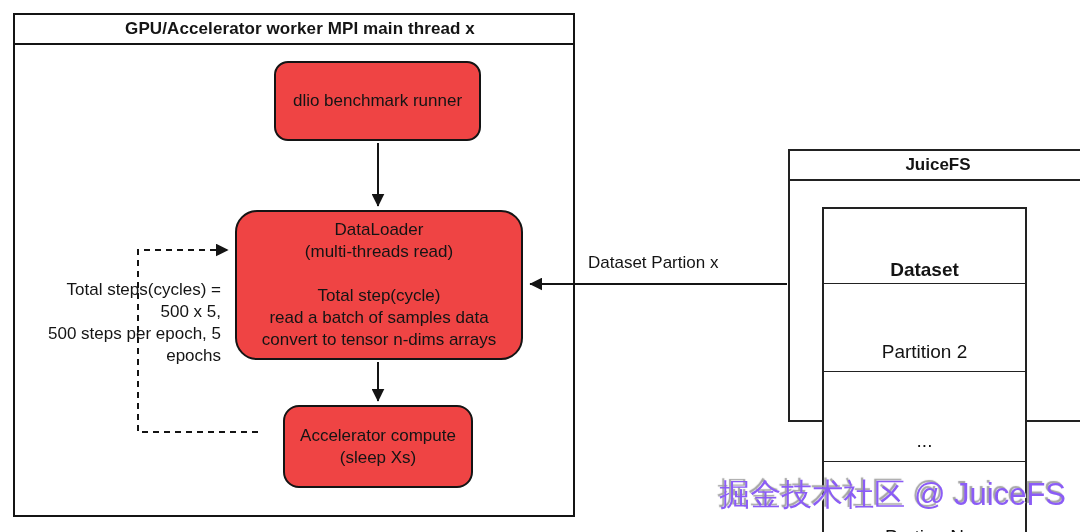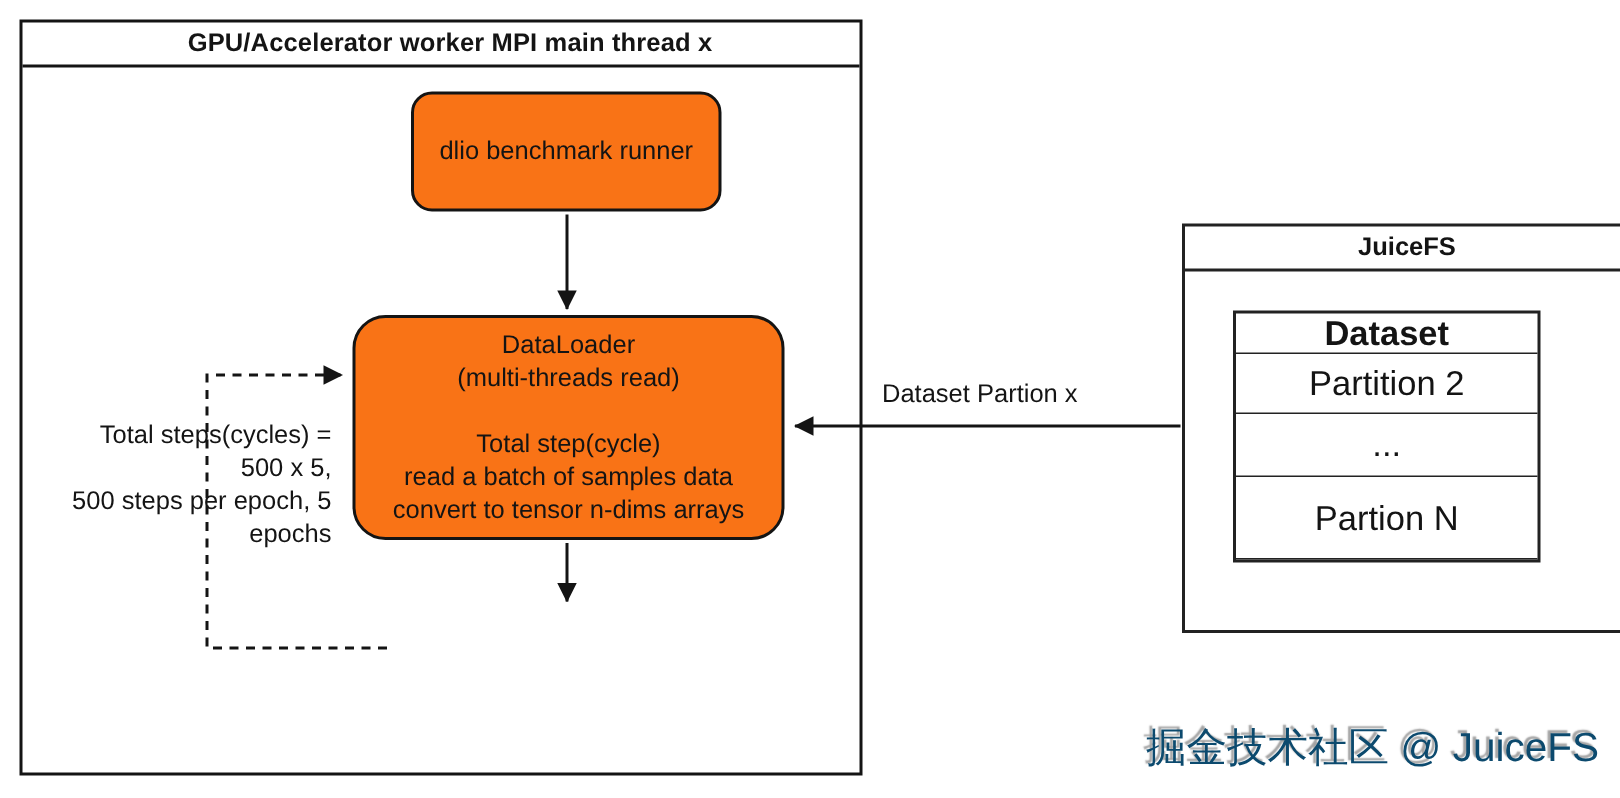--- a/index.html
+++ b/index.html
@@ -27,21 +27,21 @@
     display: flex; align-items: center; justify-content: center;
     font-weight: bold;
     font-size: 17px;
     letter-spacing: 0.1px;
     padding-left: 12px;
   }
   
   .node {
     position: absolute;
     border: 2px solid #141414;
-    background: #f97316;
+    background: #ef4444;
     box-sizing: border-box;
     display: flex; align-items: center; justify-content: center;
     text-align: center;
     font-size: 17px;
     line-height: 22px;
     white-space: pre-line;
   }
   #node-dlio       { left: 274px; top: 61px;  width: 207px; height: 80px;  border-radius: 14px; }
   #node-dataloader { left: 235px; top: 210px; width: 288px; height: 150px; border-radius: 22px; }
   #node-accel      { left: 283px; top: 405px; width: 190px; height: 83px;  border-radius: 16px; }
@@ -79,42 +79,43 @@
   .dataset-table {
     position: absolute;
     left: 32px; top: 56px;
     width: 205px;
     border: 2px solid #222222;
     box-sizing: border-box;
     background: #ffffff;
   }
   .dataset-row {
     display: flex; align-items: center; justify-content: center;
-    font-size: 23px;
+    font-size: 19px;
     border-bottom: 1.5px solid #222222;
     box-sizing: border-box;
+    margin-top: 48px;
   }
   .dataset-row.header { height: 27px; font-weight: bold; }
   .dataset-row:nth-child(2) { height: 40px; }
   .dataset-row:nth-child(3) { height: 42px; text-align: center; }
   .dataset-row:nth-child(4) { height: 55px; }
   .dataset-row:nth-child(5) { height: 39px; border-bottom: none; padding-left: 20px; }
   
   .arrows-svg {
     position: absolute;
     left: 0; top: 0;
     width: 1080px; height: 532px;
     pointer-events: none;
   }
   
   .watermark {
     position: absolute;
     right: 14px; bottom: 16px;
-    font-size: 27px;
-    color: #0c4a6e;
+    font-size: 31px;
+    color: #8b5cf6;
     text-shadow: -2px -2px 1px #a3a3a3, 1px 1px 1px #ffffff;
     white-space: nowrap;
     margin-top: 24px;
   }
 </style>
 </head>
 <body>
 
 <div id="canvas">
 
@@ -122,20 +123,22 @@
     <div class="worker-title">GPU/Accelerator worker MPI main thread x</div>
   </div>
 
   <div class="node" id="node-dlio">dlio benchmark runner</div>
   <div class="node" id="node-dataloader">DataLoader
 (multi-threads read)
 
 Total step(cycle)
 read a batch of samples data
 convert to tensor n-dims arrays</div>
+  <div class="node" id="node-accel">Accelerator compute
+(sleep Xs)</div>
 
   <div class="loop-note">Total steps(cycles) =
 500 x 5,
 500 steps per epoch, 5
 epochs</div>
 
   <div class="arrow-label">Dataset Partion x</div>
 
   <div class="juicefs-box">
     <div class="juicefs-title">JuiceFS</div>

